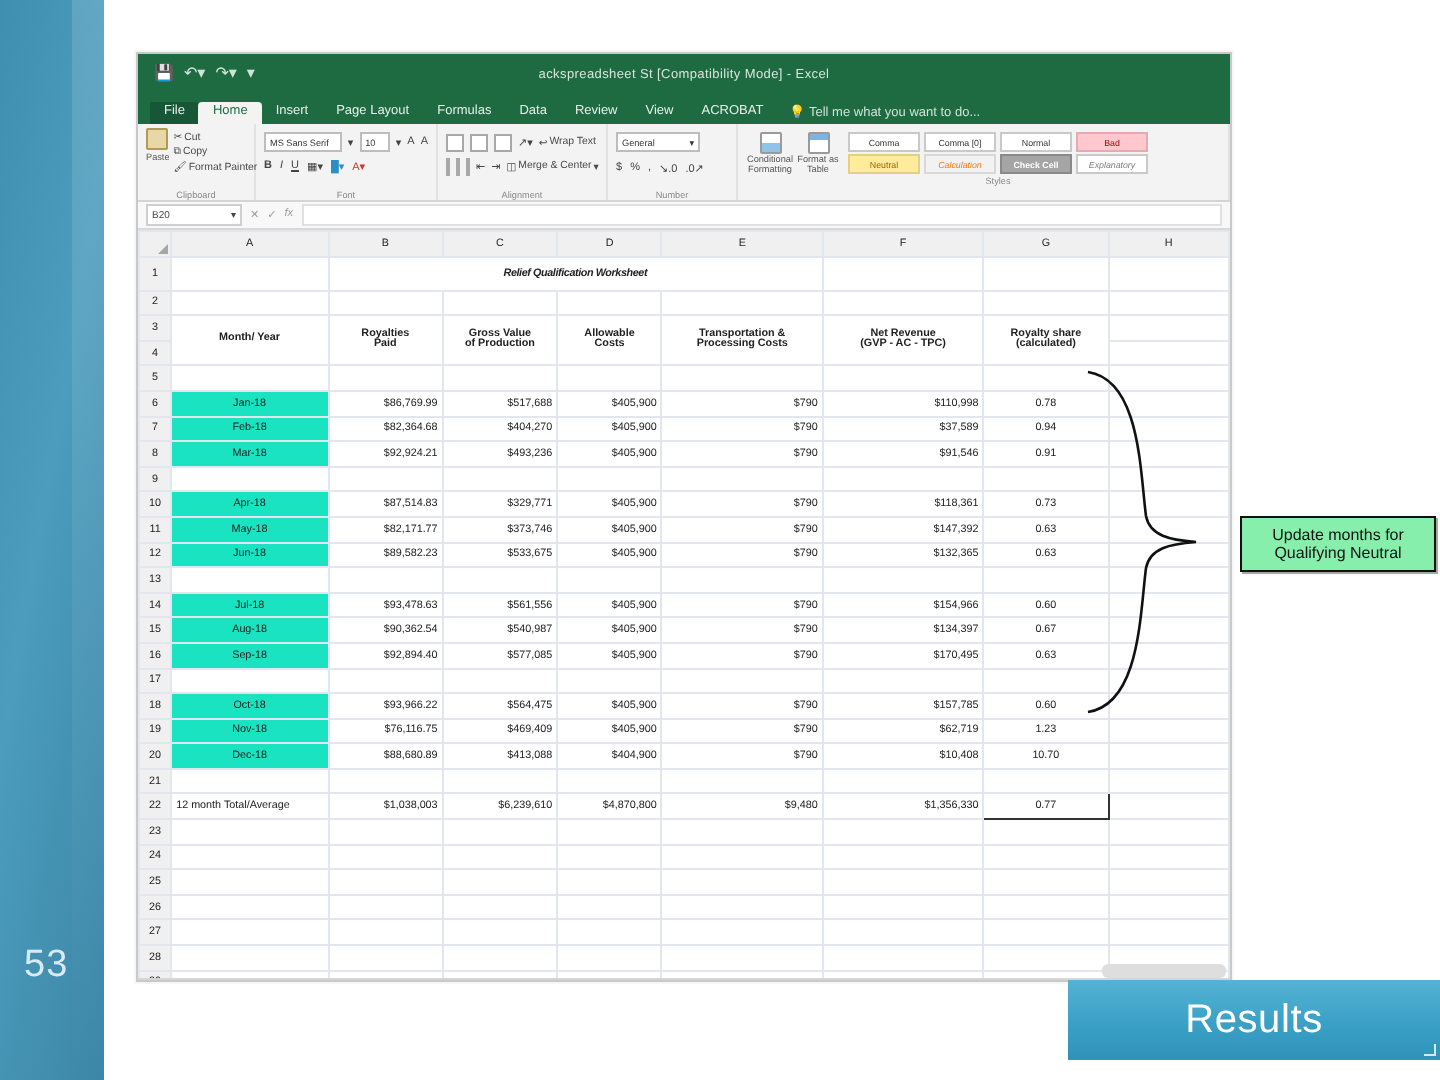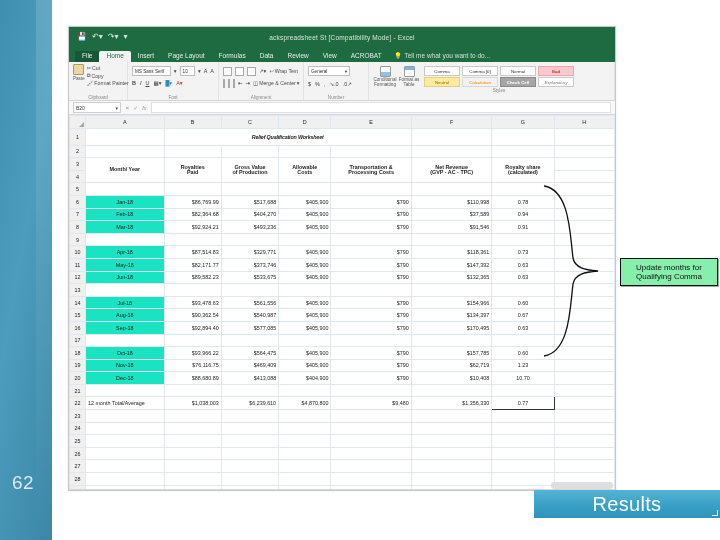--- a/index.html
+++ b/index.html
@@ -167,37 +167,37 @@
   .callout{
     position:absolute;left:620px;top:258px;width:96px;height:26px;
     background:#86efac;border:1.2px solid #111;
     display:flex;align-items:center;justify-content:center;
     text-align:center;line-height:1.15;font-size:8px;color:#111;
     box-shadow:1px 1px 0 rgba(0,0,0,.35);
   }
   .brace{position:absolute;left:540px;top:180px;}
   
   .banner{
-    position:absolute;left:534px;top:490px;width:186px;height:28px;
+    position:absolute;left:534px;top:490px;width:186px;height:40px;
     background:linear-gradient(180deg,#55b3d4 0%,#3aa0c6 55%,#2f93b9 100%);
     display:flex;align-items:center;justify-content:center;
   }
   .banner span{color:#ffffff;font-size:20px;letter-spacing:.3px;}
   .banner:after{
     content:"";position:absolute;right:2px;bottom:2px;width:5px;height:5px;
     border-right:1px solid rgba(255,255,255,.8);border-bottom:1px solid rgba(255,255,255,.8);
   }
 </style>
 </head>
 <body>
 
 <div class="slide">
 
   <div class="left-band"></div>
-  <div class="slide-number">62</div>
+  <div class="slide-number">53</div>
 
   <div class="excel">
 
     <div class="titlebar">
       <div class="qat">
         <span>💾</span>
         <span>↶▾</span>
         <span>↷▾</span>
         <span>▾</span>
       </div>
@@ -724,21 +724,21 @@
     </div>
   </div>
 
   <svg class="brace" width="84" height="180" viewBox="0 0 84 180">
     <path d="M4 6 C30 10, 30 55, 33 78 C35 88, 45 90, 58 91 C45 92, 35 94, 33 104 C30 127, 30 172, 4 176" fill="none" stroke="#111" stroke-width="1.3"></path>
   </svg>
 
   <div class="callout">
     <div>
       <span>Update months for</span><br>
-      <span>Qualifying Comma</span>
+      <span>Qualifying Neutral</span>
     </div>
   </div>
 
   <div class="banner">
     <span>Results</span>
   </div>
 
 </div>
 
 </body></html>

